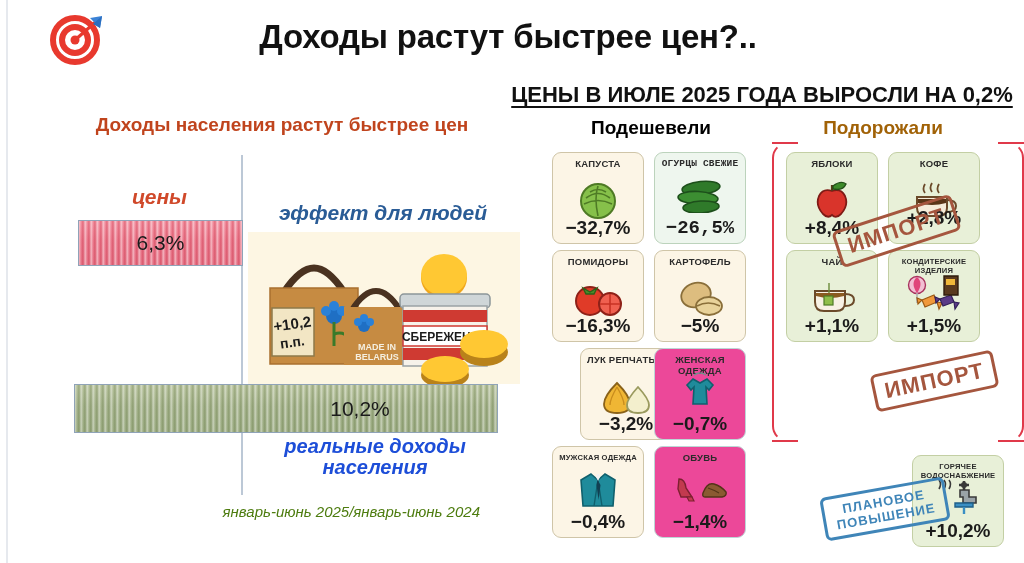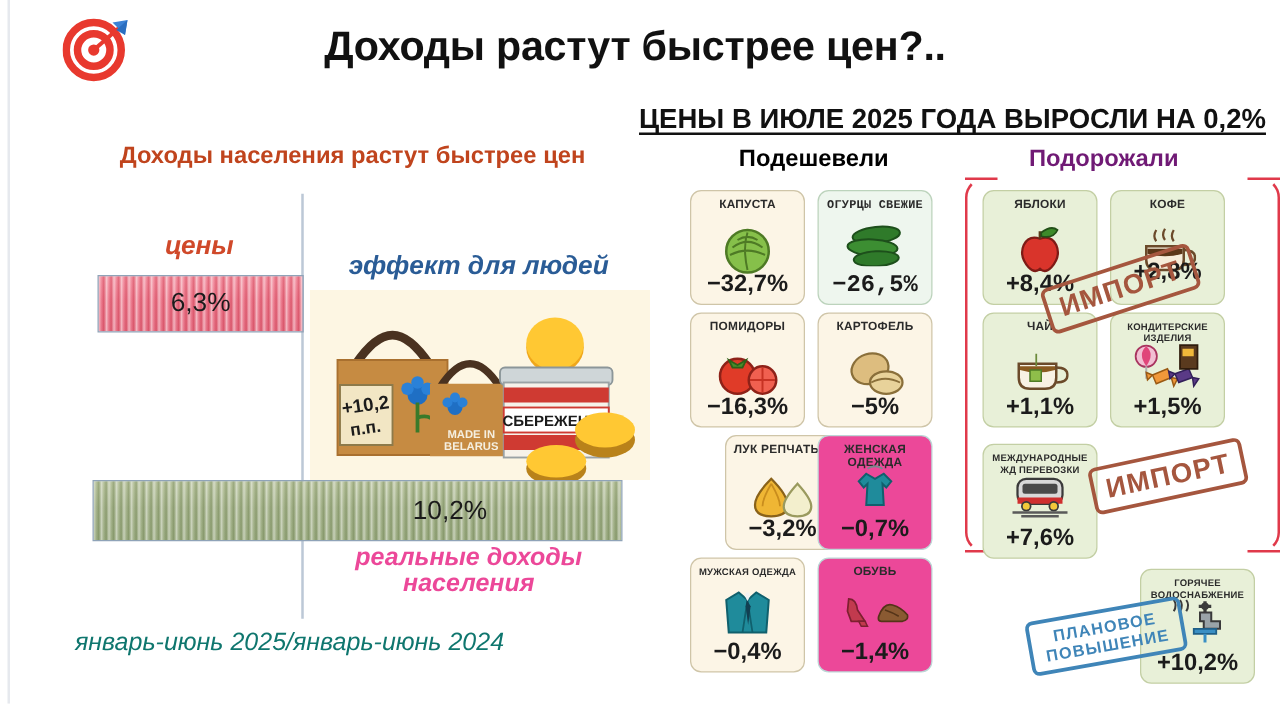--- a/index.html
+++ b/index.html
@@ -65,43 +65,43 @@
       linear-gradient(180deg,#b4c098 0%,#9fae84 45%,#97a87c 100%);
   }
   .bar-income .val{
     position:absolute;left:0;top:0;width:100%;height:100%;
     display:flex;align-items:center;justify-content:center;
     padding-left:148px;box-sizing:border-box;
     font-size:21px;color:#1b1b1b;
   }
   .label-income{
     position:absolute;left:250px;top:436px;width:250px;text-align:center;
-    font-size:20px;font-weight:bold;font-style:italic;color:#ec4899;line-height:21px;
+    font-size:20px;font-weight:bold;font-style:italic;color:#1d4ed8;line-height:21px;
   }
   .period-note{
-    position:absolute;left:60px;top:503px;width:420px;text-align:left;
-    font-size:20px;font-style:italic;color:#0f766e;white-space:nowrap;
+    position:absolute;left:60px;top:503px;width:420px;text-align:right;
+    font-size:15px;font-style:italic;color:#4d7c0f;white-space:nowrap;
   }
 
   
   .effect-title{
     position:absolute;left:252px;top:201px;width:262px;text-align:center;
     font-size:21px;font-weight:bold;font-style:italic;color:#2a5c96;
   }
   .effect-art{
     position:absolute;left:248px;top:232px;width:272px;height:152px;
     background:#fdf6e3;overflow:hidden;
   }
 
   
   .col-head{
     position:absolute;font-size:19px;font-weight:bold;white-space:nowrap;text-align:center;
   }
   .col-head.cheap{left:548px;top:117px;width:206px;color:#000000;}
-  .col-head.exp{left:780px;top:117px;width:206px;color:#701a75;}
+  .col-head.exp{left:780px;top:117px;width:206px;color:#a16207;}
 
   
   .exp-frame{
     position:absolute;left:772px;top:142px;width:252px;height:300px;
     border:2px solid #e0394a;border-radius:16px;
     border-top-color:transparent;border-bottom-color:transparent;
     box-sizing:border-box;
   }
   .exp-frame::before,.exp-frame::after{
     content:"";position:absolute;width:26px;height:2px;background:#e0394a;
@@ -393,34 +393,20 @@
         <path d="M16 26 l-5 -2 l1 6 z M31 28 l5 1 l-3 6 z" fill="#f0983a" stroke="#9a5a14" stroke-width="1.2"></path>
         <path d="M34 25 l11 -4 l3 7 l-11 4 z" fill="#5a3a86" stroke="#33205a" stroke-width="1.2"></path>
         <path d="M34 25 l-5 -2 l1 6 z M48 28 l5 1 l-4 6 z" fill="#5a3a86" stroke="#33205a" stroke-width="1.2"></path>
         <path d="M38 2 l14 0 l0 19 l-14 0 z" fill="#5a3a1e" stroke="#2f1c0c" stroke-width="1.4"></path>
         <path d="M40 5 l9 0 l0 6 l-9 0 z" fill="#f0b83a"></path>
       </svg>
     </div>
     <div class="pct">+1,5%</div>
   </div>
 
-  <div class="card green" style="left:786px;top:355px;">
-    <div class="cap sm">МЕЖДУНАРОДНЫЕ ЖД ПЕРЕВОЗКИ</div>
-    <div class="art low">
-      <svg viewBox="0 0 50 38" width="50" height="38">
-        <rect x="7" y="4" width="36" height="20" rx="7" fill="#d9d9d9" stroke="#3a3a3a" stroke-width="1.8"></rect>
-        <rect x="11" y="8" width="28" height="8" rx="2" fill="#4a4a4a"></rect>
-        <rect x="7" y="19" width="36" height="5" fill="#cf2f2f"></rect>
-        <circle cx="14" cy="26" r="3.5" fill="#f2c83a" stroke="#3a3a3a" stroke-width="1.4"></circle>
-        <circle cx="36" cy="26" r="3.5" fill="#f2c83a" stroke="#3a3a3a" stroke-width="1.4"></circle>
-        <path d="M3 31 h44 M10 34 h30" stroke="#5a5a5a" stroke-width="2"></path>
-      </svg>
-    </div>
-    <div class="pct">+7,6%</div>
-  </div>
 
   <div class="card green" style="left:912px;top:455px;">
     <div class="cap sm">ГОРЯЧЕЕ ВОДОСНАБЖЕНИЕ</div>
     <div class="art low">
       <svg viewBox="0 0 50 38" width="50" height="38">
         <path d="M6 10 q3 -5 0 -9 M11 10 q3 -5 0 -9 M16 10 q3 -5 0 -9" stroke="#3a3a3a" stroke-width="1.6" fill="none"></path>
         <path d="M26 6 h10 M31 2 v9" stroke="#3a3a3a" stroke-width="2.6"></path>
         <circle cx="31" cy="6" r="3" fill="#3a3a3a"></circle>
         <path d="M27 11 h9 v7 h7 v6 h-13 v-6 h-3 z" fill="#9aa3a8" stroke="#3a3a3a" stroke-width="1.6"></path>
         <path d="M22 24 h18 v4 h-18 z" fill="#3a8fc4" stroke="#1f5f88" stroke-width="1.4"></path>

